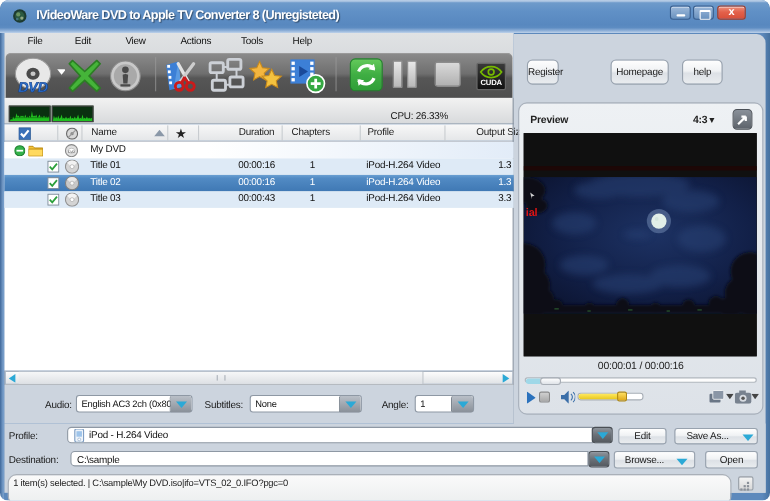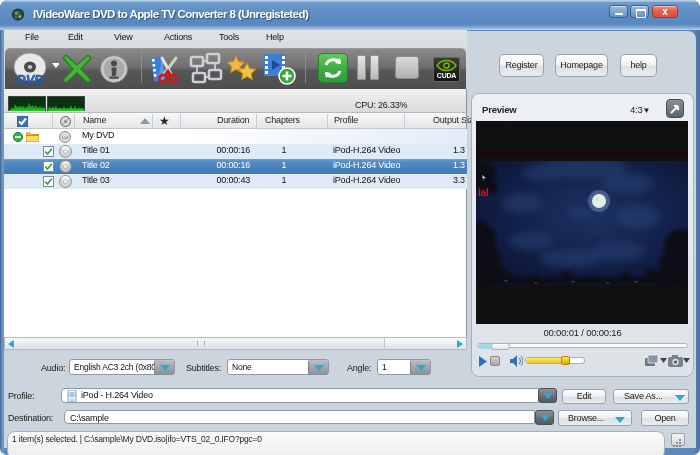--- a/index.html
+++ b/index.html
@@ -53,21 +53,21 @@
 .cyandown{position:absolute;left:50%;top:50%;margin:-3px 0 0 -5px;width:0;height:0;border:5px solid transparent;border-top:6px solid #2ba9d6;border-bottom:none;}
 
 #bottomarea{left:4px;top:385px;width:692px;height:63px;background:#ccd4de;}
 .field{position:absolute;background:#fff;border:1px solid #8e98a4;border-radius:3px;font-size:9px;color:#111;}
 .darkarr{position:absolute;width:19px;height:15px;border-radius:3px;background:linear-gradient(#8d949c 0%,#6a7077 50%,#555a60 100%);border:1px solid #4a4f55;}
 #statusbar{left:7px;top:431px;width:658px;height:28px;background:linear-gradient(#fafafa,#eceeef);border:1px solid #aab0b8;border-radius:8px;font-size:8.5px;color:#222;}
 #grip{left:671px;top:433px;width:14px;height:13px;background:linear-gradient(#f4f4f4,#d8d8d8);border:1px solid #9aa0a8;border-radius:2px;}
 
 #preview{left:471px;top:93px;width:223px;height:284px;background:linear-gradient(#eef1f4,#dde2e8);border:1px solid #a8b0bb;border-radius:8px;}
 #pv-title{position:absolute;left:10px;top:10px;font-size:9.5px;font-weight:bold;color:#222;}
-#pv-ratio{position:absolute;left:158px;top:10px;font-size:9.5px;color:#222;font-weight:normal}
+#pv-ratio{position:absolute;left:158px;top:10px;font-size:9.5px;color:#222;font-weight:bold}
 #snapbtn{position:absolute;left:194px;top:5px;width:18px;height:19px;border-radius:4px;background:linear-gradient(#8a919a,#5d636b);border:1px solid #4a4f56;}
 #video{position:absolute;left:4px;top:27px;width:212px;height:203px;background:#141414;}
 #pv-time{position:absolute;left:0;top:233px;width:100%;text-align:center;font-size:9.5px;color:#222;}
 #seek{position:absolute;left:5px;top:249px;width:211px;height:5px;background:#fdfdfd;border:1px solid #b0b6bd;border-radius:3px;}
 </style>
 </head>
 <body>
 <div id="win">
   <div id="titlebar" class="abs">
       <div class="tl"></div>
@@ -165,21 +165,21 @@
     <div class="abs" style="left:390px;top:7px;width:24px;height:23px;background:linear-gradient(#dadada,#b0b0b0);border:1px solid #8a8a8a;border-radius:3px"></div>
     <div class="abs" style="left:428px;top:8px;width:27px;height:25px;background:linear-gradient(#3a3a3a,#111);border:1px solid #666;border-radius:2px;">
       <svg width="25" height="13" viewBox="0 0 25 13" style="display:block;margin:1px auto 0">
           <path d="M12.5 1.5 c-5 0-8 2.8-9.5 5 1.5 2.2 4.5 5 9.5 5 s8-2.8 9.5-5 c-1.5-2.2-4.5-5-9.5-5 z" fill="none" stroke="#76b900" stroke-width="1.5"></path>
           <circle cx="12.5" cy="6.5" r="2.6" fill="none" stroke="#76b900" stroke-width="1.5"></circle>
         </svg>
       <div style="color:#fff;font-size:7px;font-weight:bold;text-align:center;margin-top:0px;font-family:'Liberation Sans'">CUDA</div>
     </div>
   </div>
 
-  <div class="btn" style="left:499px;top:54px;width:45px;height:23px;line-height:21px;border-radius:5px">Register</div>
+  <div class="btn" style="left:479px;top:54px;width:29px;height:23px;line-height:21px;border-radius:5px">Register</div>
   <div class="btn" style="left:555px;top:54px;width:53px;height:23px;line-height:21px;border-radius:5px">Homepage</div>
   <div class="btn" style="left:620px;top:54px;width:37px;height:23px;line-height:21px;border-radius:5px">help</div>
 
   <div id="cpustrip" class="abs">
     <div class="wave" style="left:4px"><svg width="36" height="13" viewBox="0 0 36 13">
           <path d="M0 13 l1-2 1 1 1-3 1 2 1-1 1-4 1 3 1-1 1 2 1-2 1 1 1-1 1 2 1-3 1 3 1-1 1 1 1-2 1 2 1-6 1 5 1-1 1 1 1-2 1 3 1-1 1-2 1 3 1-1 1 1 1-2 1 2 1-1 1 1 1-1 1 1 V13 Z" fill="#20c020"></path>
           <path d="M0 10 h36" stroke="#0a5a0a" stroke-width=".5"></path>
         </svg></div>
     <div class="wave" style="left:43px"><svg width="36" height="13" viewBox="0 0 36 13">
           <path d="M0 13 l1-5 1 3 1-2 1 2 1-3 1 3 1-1 1-3 1 4 1-1 1 1 1-2 1 2 1-1 1 1 1-3 1 3 1-1 1 1 1-2 1 2 1-1 1-3 1 4 1-1 1 1 1-4 1 4 1-1 1 1 1-2 1 2 1-1 1 1 1-1 1 1 V13 Z" fill="#20c020"></path>

